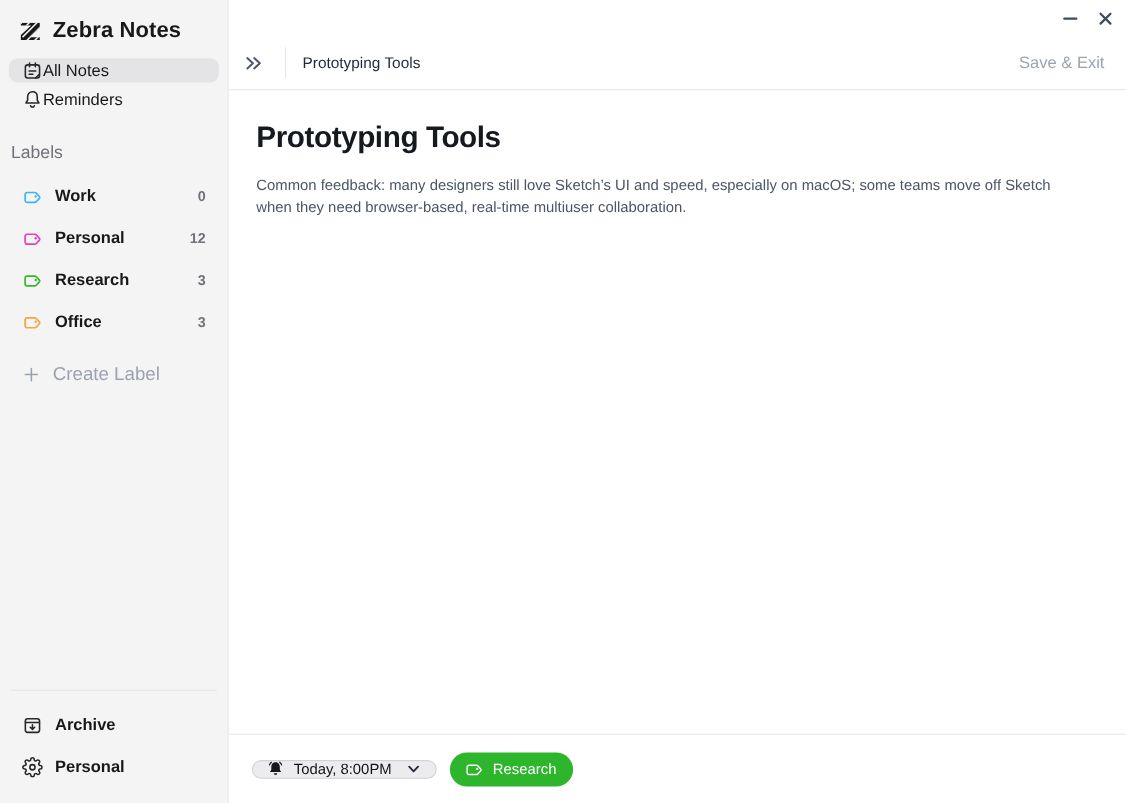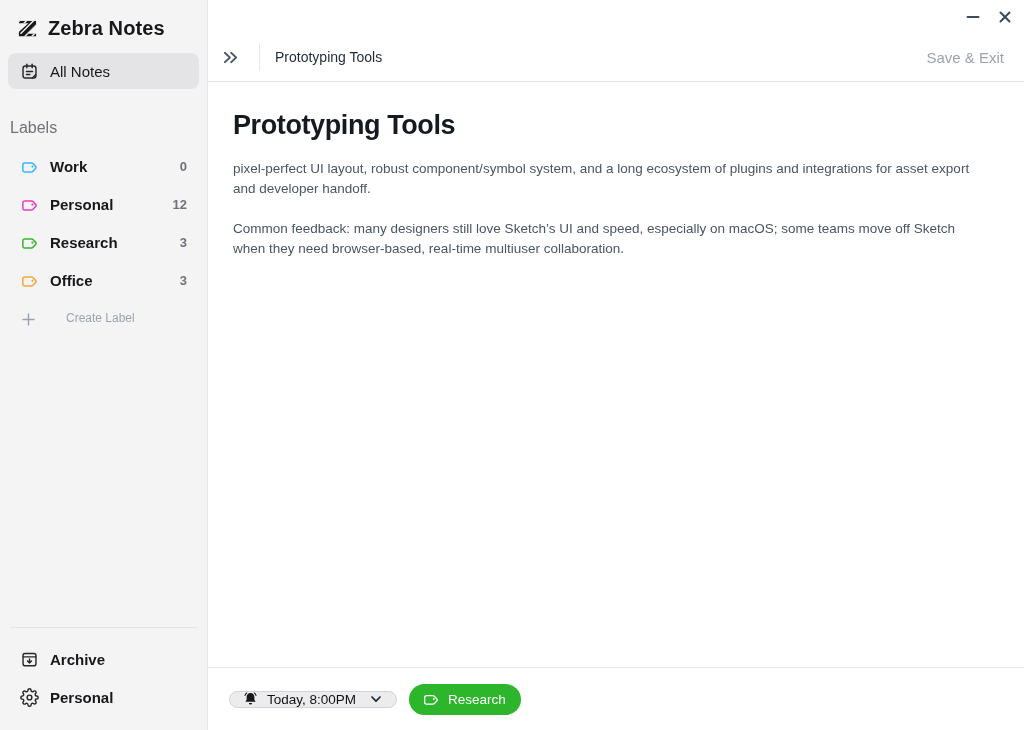--- a/index.html
+++ b/index.html
@@ -20,22 +20,22 @@
     border-right: 1px solid #e7e7ea;
     display: flex; flex-direction: column;
   }
   .logo-row {
     display: flex; align-items: center; gap: 10px;
     padding: 17px 16px 13px 17px;
   }
   .brand { font-size: 20px; font-weight: 700; color: #18181b; letter-spacing: 0.1px; }
   .nav { padding: 0 8px; }
   .nav-item {
-    height: 36px; border-radius: 8px;
-    display: flex; align-items: center; gap: 11px;
+    height: 22px; border-radius: 8px;
+    display: flex; align-items: center; 
     padding: 0 12px; margin-bottom: 4px;
     font-size: 15px; color: #18181b;
     cursor: pointer;
   }
   .nav-item.selected { background: #e4e4e7; }
   .nav-item .icn { display: flex; color: #27272a; }
 
   .labels-section { padding: 0 8px; margin-top: 26px; }
   .labels-header {
     font-size: 16px; color: #71717a;
@@ -45,23 +45,23 @@
     height: 38px; border-radius: 8px;
     display: flex; align-items: center; gap: 11px;
     padding: 0 12px;
     font-size: 15px; color: #18181b;
     cursor: pointer;
     font-weight: bold;
   }
   .label-count { margin-left: auto; font-size: 13px; color: #71717a; }
   .create-label {
     height: 34px; margin-top: 12px;
-    display: flex; align-items: flex-start; gap: 29px;
+    display: flex; align-items: center; gap: 11px;
     padding: 0 12px;
-    font-size: 12px; color: #9ca3af;
+    font-size: 17px; color: #9ca3af;
     cursor: pointer;
   }
   .sidebar-bottom { margin-top: auto; padding: 0 8px 14px; }
   .sidebar-divider { border-top: 1px solid #e4e4e7; margin: 0 2px 12px; }
 
   
   .main { flex: 1; display: flex; flex-direction: column; background: #fff; position: relative; }
 
   .topbar { height: 82px; border-bottom: 1px solid #e8e8ea; position: relative; flex: none; }
   .window-controls {
@@ -162,20 +162,29 @@
             <rect x="3.2" y="4.2" width="13.6" height="12.6" rx="2.4"></rect>
             <line x1="7.2" y1="2.4" x2="7.2" y2="6"></line>
             <line x1="12.8" y1="2.4" x2="12.8" y2="6"></line>
             <line x1="6.8" y1="10" x2="13.2" y2="10"></line>
             <line x1="6.8" y1="13.2" x2="10.4" y2="13.2"></line>
             <line x1="13" y1="16.8" x2="16.4" y2="13.4"></line>
           </svg>
         </span>
         <span>All Notes</span>
       </div>
+      <div class="nav-item">
+        <span class="icn">
+          <svg width="19" height="19" viewBox="0 0 20 20" fill="none" stroke="#27272a" stroke-width="1.5" stroke-linecap="round" stroke-linejoin="round">
+            <path d="M10 2.6c-2.9 0-4.6 2-4.6 4.8v3.1L3.8 13.3h12.4l-1.6-2.8V7.4c0-2.8-1.7-4.8-4.6-4.8z"></path>
+            <path d="M8.2 16a1.9 1.9 0 0 0 3.6 0"></path>
+          </svg>
+        </span>
+        <span>Reminders</span>
+      </div>
     </nav>
 
     <div class="labels-section">
       <div class="labels-header">Labels</div>
 
       <div class="label-row">
         <span class="icn" style="color: rgb(56, 182, 248);">
           <svg width="19" height="19" viewBox="0 0 20 20" fill="none" stroke="currentColor" stroke-width="1.6" stroke-linecap="round" stroke-linejoin="round">
             <path d="M3 8.2A1.9 1.9 0 0 1 4.9 6.3h7.3c.55 0 1.08.23 1.46.63l3 3.2a1.3 1.3 0 0 1 0 1.78l-3 3.2c-.38.4-.91.63-1.46.63H4.9A1.9 1.9 0 0 1 3 13.8Z"></path>
             <circle cx="13.1" cy="10.05" r="1.15" fill="currentColor" stroke="none"></circle>
@@ -278,21 +287,20 @@
           </svg>
         </button>
         <span class="tb-divider"></span>
         <span class="tb-title">Prototyping Tools</span>
         <button class="save-exit">Save &amp; Exit</button>
       </div>
     </header>
 
     <section class="note">
       <h1>Prototyping Tools</h1>
-      <p>pixel-perfect UI layout, robust component/symbol system, and a long ecosystem of plugins and integrations for asset export and developer handoff.</p>
       <p>Common feedback: many designers still love Sketch’s UI and speed, especially on macOS; some teams move off Sketch when they need browser-based, real-time multiuser collaboration.</p>
     </section>
 
     <footer class="bottombar">
       <button class="reminder-chip">
         <span class="icn">
           <svg width="17" height="17" viewBox="0 0 18 18">
             <path fill="#18181b" d="M9 2.1c-2.6 0-4.1 1.8-4.1 4.4v2.7L3.6 11.5h10.8l-1.3-2.3V6.5c0-2.6-1.5-4.4-4.1-4.4z"></path>
             <path fill="#18181b" d="M7.3 12.6a1.7 1.7 0 0 0 3.4 0z"></path>
             <path fill="none" stroke="#18181b" stroke-width="1.2" stroke-linecap="round" d="M3.2 4.6c.3-1 .9-1.9 1.8-2.5"></path>

